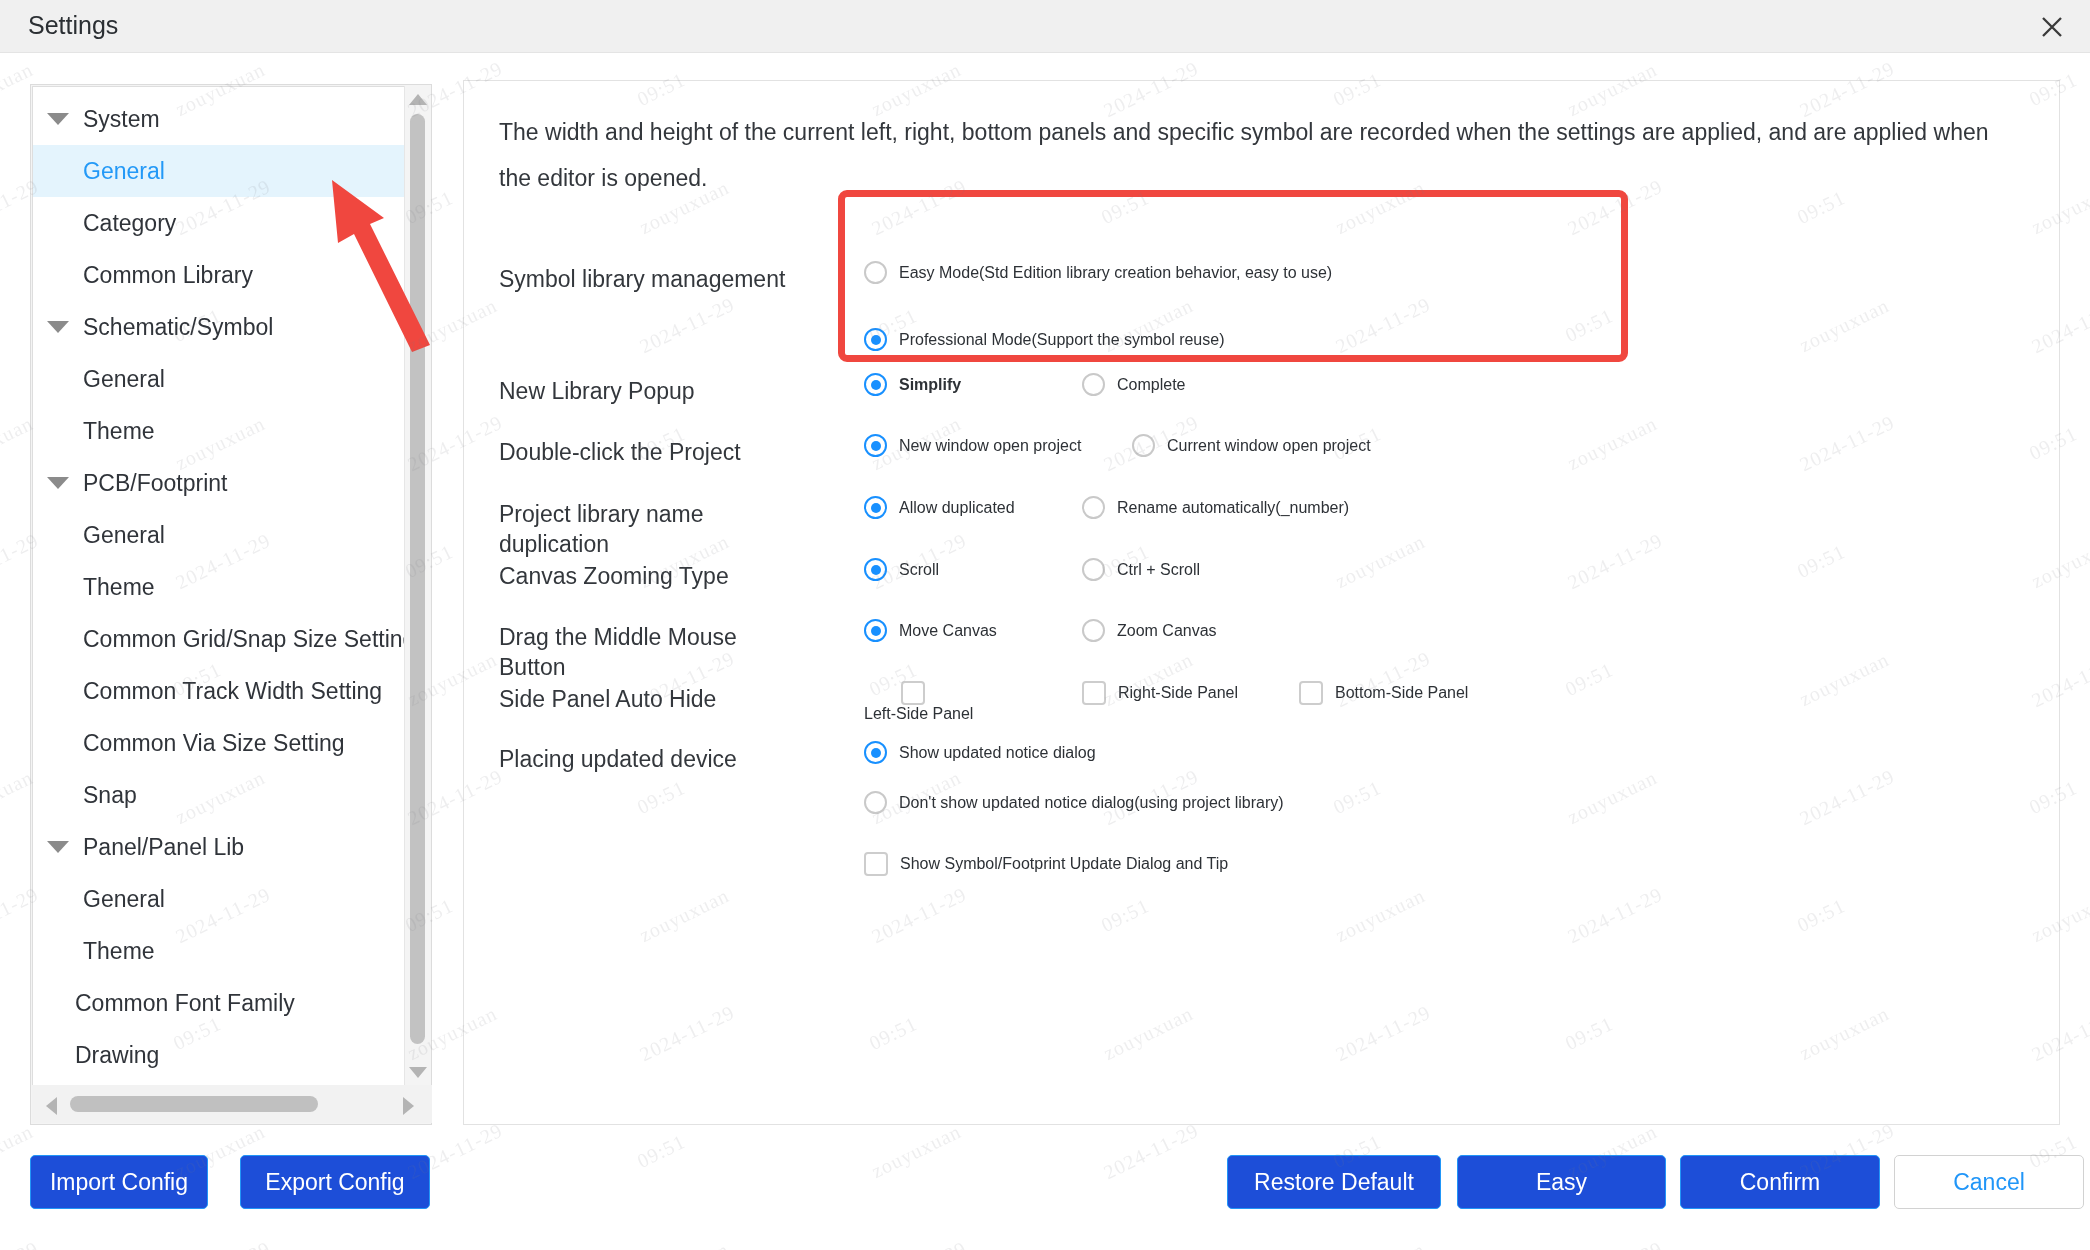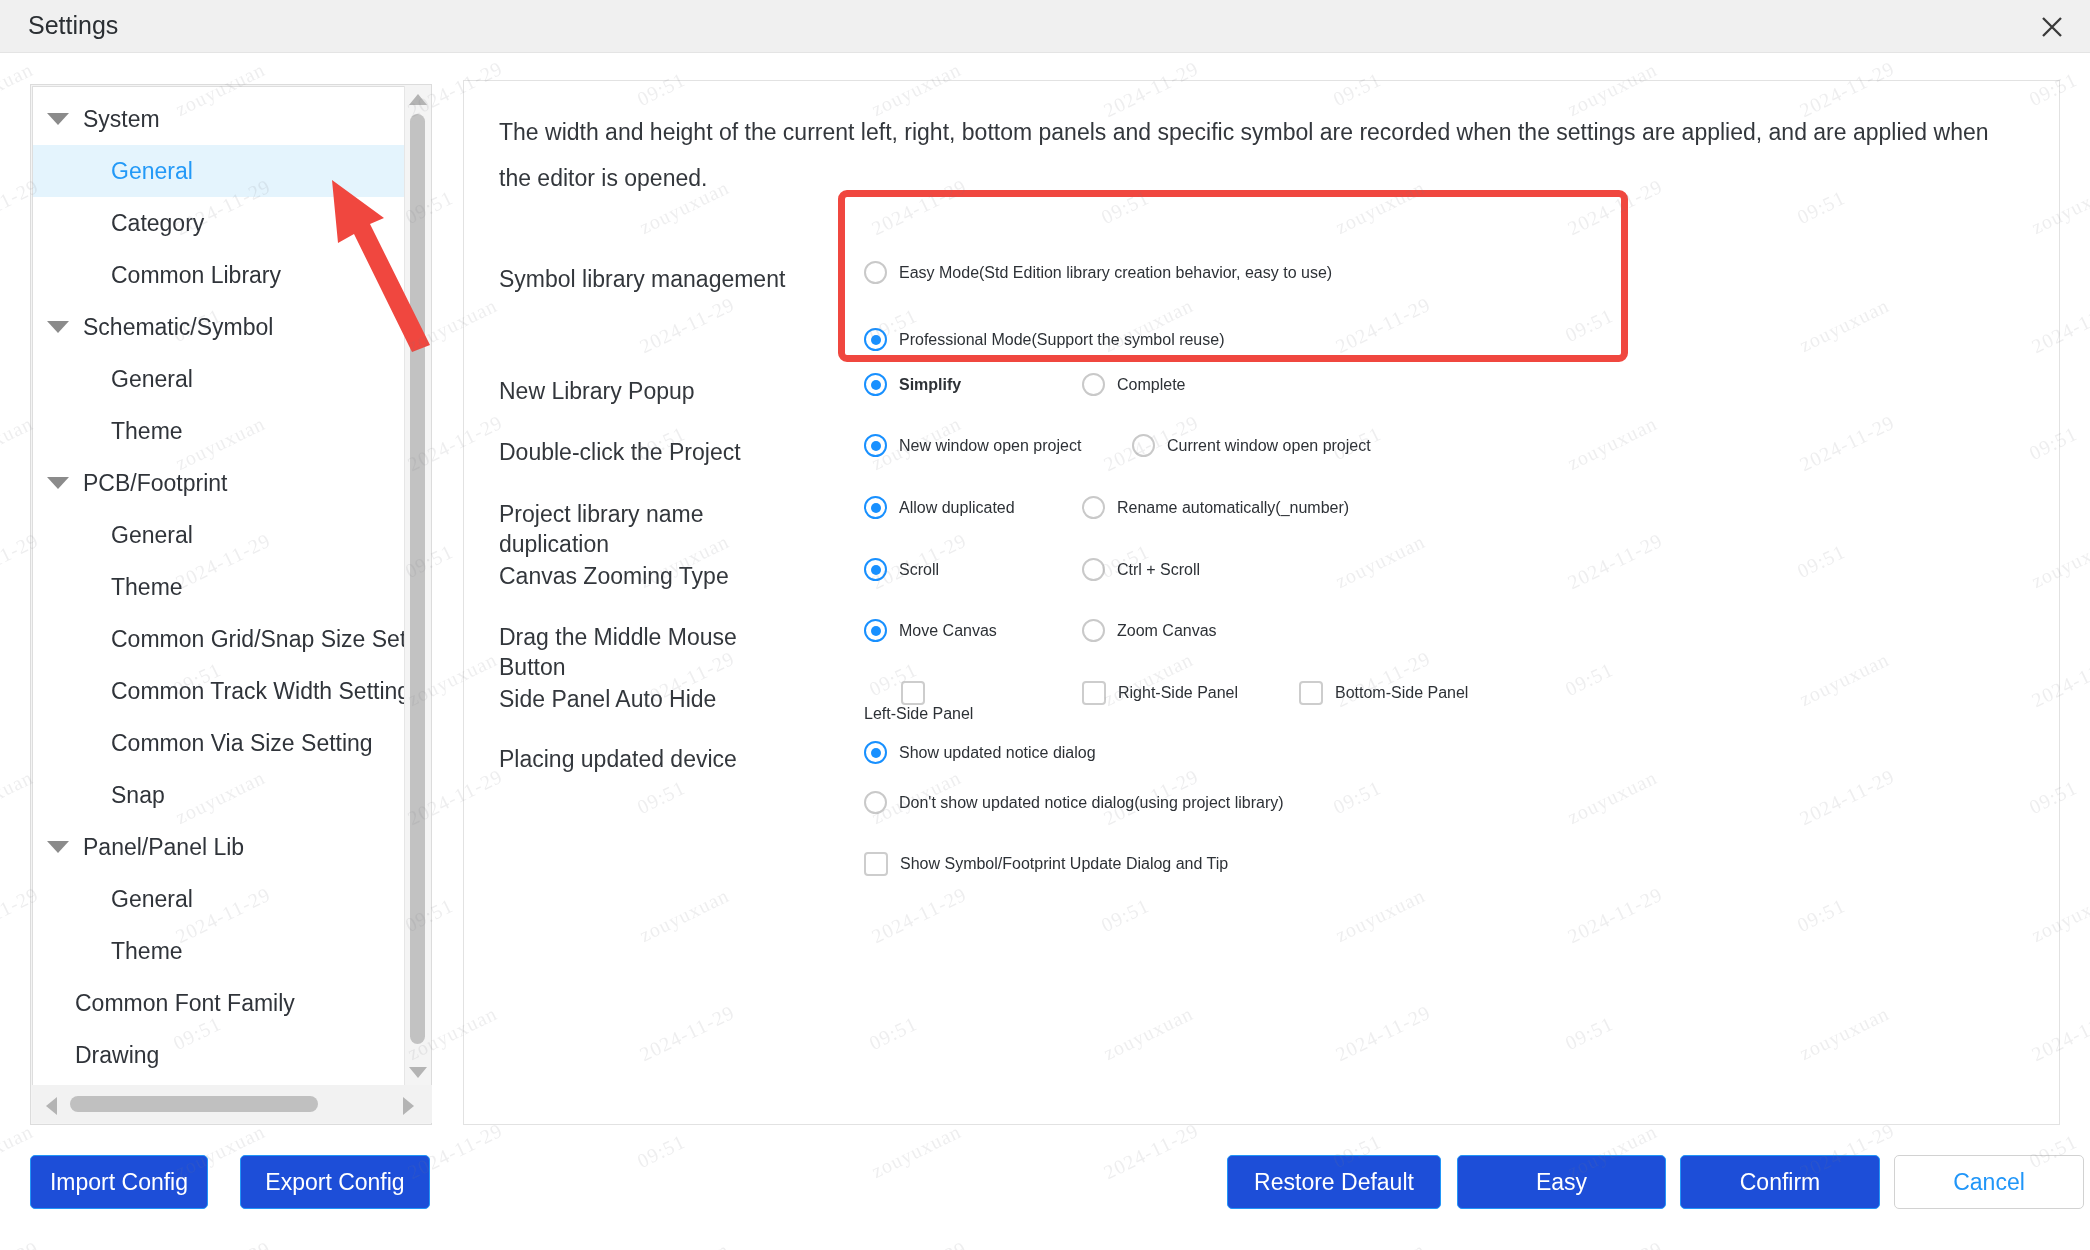--- a/index.html
+++ b/index.html
@@ -97,21 +97,21 @@
     align-items: center;
     font-size: 23px;
     color: #30343a;
     white-space: nowrap;
     overflow: hidden;
     cursor: pointer;
     padding-left: 22px;
     box-sizing: border-box;
   }
   .tree-row.group { padding-left: 14px; }
-  .tree-row.child { padding-left: 78px; }
+  .tree-row.child { padding-left: 50px; }
   .tree-row.flat  { padding-left: 42px; }
   .tree-row.selected {
     background: #e4f4fd;
     color: #2399f7;
   }
   .caret {
     width: 0; height: 0;
     border-left: 11px solid transparent;
     border-right: 11px solid transparent;
     border-top: 12px solid #8b8b8b;

